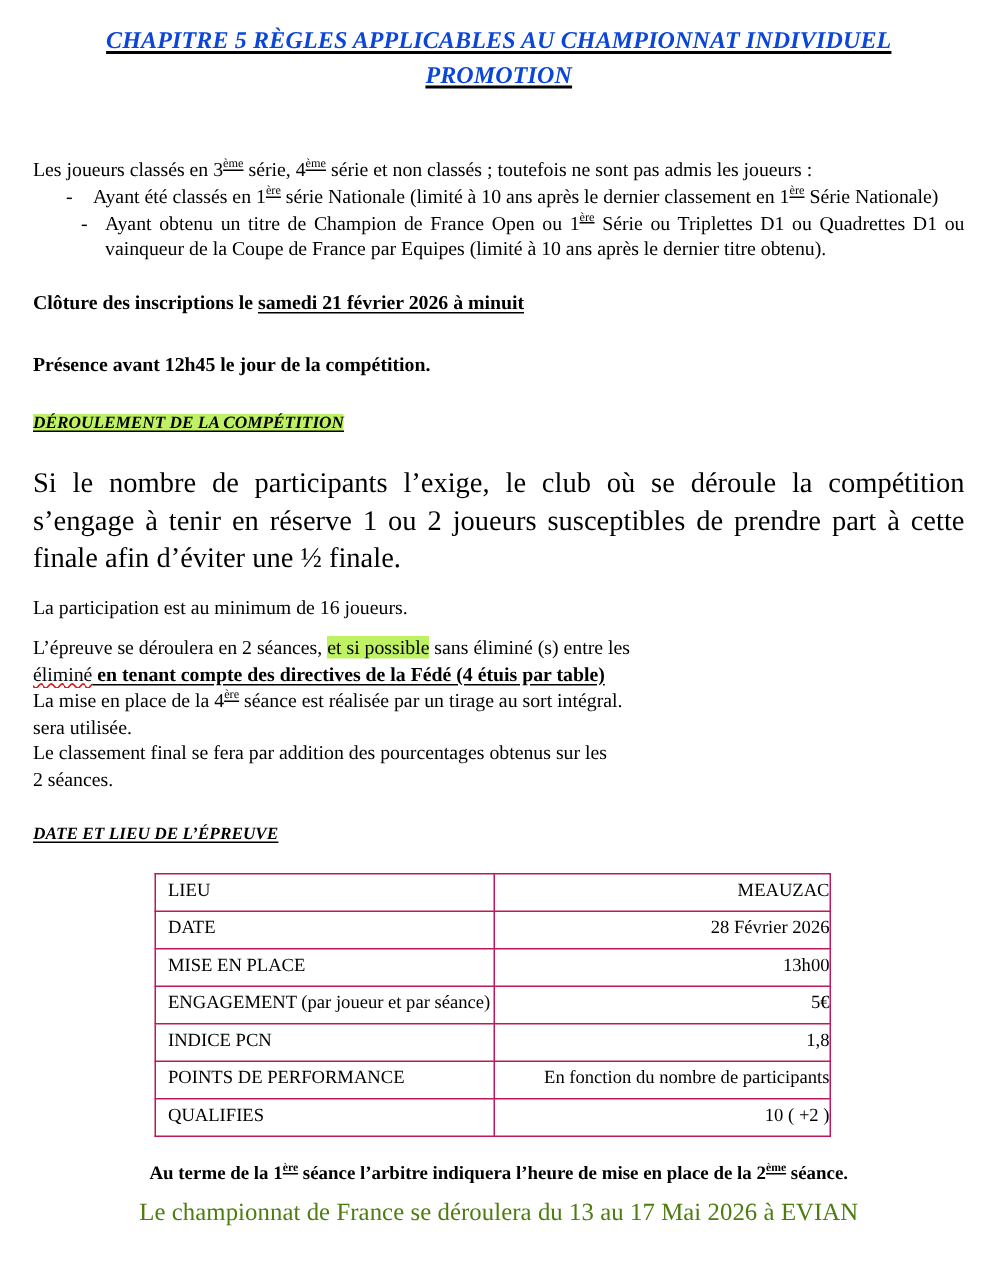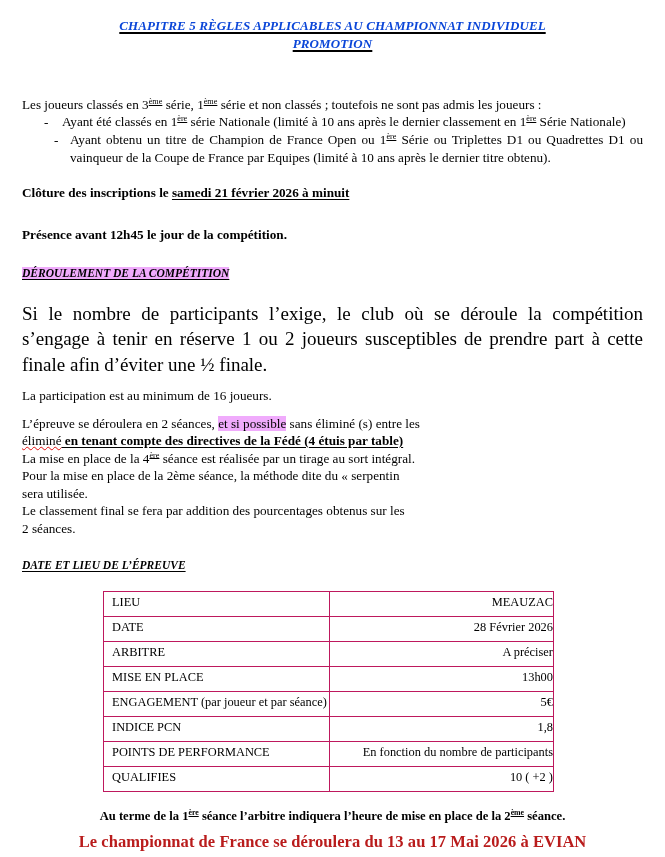--- a/index.html
+++ b/index.html
@@ -22,41 +22,41 @@
     position: relative;
     box-sizing: border-box;
     padding: 0;
   }
 
   
   .doc-title {
     color: #0b46d8;
     font-weight: bold;
     font-style: italic;
-    font-size: 13px;
+    font-size: 16px;
     line-height: 1.42;
     text-align: center;
     text-decoration: underline;
     text-decoration-color: #000000;
     text-underline-offset: 2px;
     text-decoration-thickness: 2px;
     margin: 17px 22px 0 22px;
     letter-spacing: 0.1px;
   }
 
   
   .section-head {
     font-weight: bold;
     font-style: italic;
     font-size: 11.5px;
     text-decoration: underline;
     text-underline-offset: 2px;
     display: inline-block;
   }
-  .hl-yellow { background: #f0abfc; }
+  .hl-yellow { background: #bef264; }
 
   .blk { margin: 0 22px; }
 
   p.body-text {
     font-size: 19px;
     line-height: 1.33;
     margin: 0;
     text-align: justify;
   }
   p.body-left {
@@ -127,22 +127,22 @@
 
   
   .footer-note {
     font-size: 12.6px;
     font-weight: bold;
     text-align: center;
     margin: 0;
     line-height: 1.3;
   }
   .footer-red {
-    color: #b91c1c;
-    font-weight: bold;
+    color: #4d7c0f;
+    font-weight: normal;
     font-size: 16.5px;
     text-align: center;
     margin: 0;
     line-height: 1.3;
     letter-spacing: 0.05px;
   }
 
   .sp-6 { height: 6px; }
   .sp-10 { height: 10px; }
   .sp-16 { height: 16px; }
@@ -160,21 +160,21 @@
     <br>
     <span>PROMOTION</span>
   </div>
 
   <div class="sp-24"></div>
 
 
   <div class="sp-18"></div>
 
   <div class="blk">
-    <p class="body-left"><span>Les joueurs classés en 3</span><sup class="ord">ème</sup><span> série, 1</span><sup class="ord">ème</sup><span> série et non classés ; toutefois ne sont pas admis les joueurs :</span></p>
+    <p class="body-left"><span>Les joueurs classés en 3</span><sup class="ord">ème</sup><span> série, 4</span><sup class="ord">ème</sup><span> série et non classés ; toutefois ne sont pas admis les joueurs :</span></p>
 
     <ul class="dashlist">
       <li><span class="dash">-</span><span>Ayant été classés en 1</span><sup class="ord">ère</sup><span> série Nationale (limité à 10 ans après le dernier classement en 1</span><sup class="ord">ère</sup><span> Série Nationale)</span></li>
       <li class="indent2"><span class="dash">-</span><span>Ayant obtenu un titre de Champion de France Open ou 1</span><sup class="ord">ère</sup><span> Série ou Triplettes D1 ou Quadrettes D1 ou vainqueur de la Coupe de France par Equipes (limité à 10 ans après le dernier titre obtenu).</span></li>
     </ul>
   </div>
 
   <div class="sp-18"></div>
 
   <div class="blk">
@@ -203,21 +203,20 @@
     <p class="body-left">La participation est au minimum de 16 joueurs.</p>
 
     <div class="sp-10"></div>
 
     <p class="body-left"><span>L’épreuve se déroulera en 2 séances, </span><span class="hl-yellow">et si possible</span><span> sans éliminé (s) entre les</span></p>
 
     <p class="body-left"><span class="squiggle">éliminé</span><span class="bold u"> en tenant compte des directives de la Fédé (4 étuis par table)</span></p>
 
     <p class="body-left"><span> La mise en place de la 4</span><sup class="ord">ère</sup><span> séance est réalisée par un tirage au sort intégral.</span></p>
 
-    <p class="body-left">Pour la mise en place de la 2ème séance, la méthode dite du « serpentin</p>
     <p class="body-left">sera utilisée.</p>
     <p class="body-left">Le classement final se fera par addition des pourcentages obtenus sur les</p>
     <p class="body-left">2 séances.</p>
   </div>
 
   <div class="sp-18"></div>
 
   <div class="blk">
     <span class="section-head">DATE ET LIEU DE L’ÉPREUVE</span>
   </div>
@@ -232,24 +231,20 @@
     <tbody>
       <tr>
         <td>LIEU</td>
         <td class="val">MEAUZAC</td>
       </tr>
       <tr>
         <td>DATE</td>
         <td class="val">28 Février 2026</td>
       </tr>
       <tr>
-        <td>ARBITRE</td>
-        <td class="val">A préciser</td>
-      </tr>
-      <tr>
         <td>MISE EN PLACE</td>
         <td class="val">13h00</td>
       </tr>
       <tr>
         <td>ENGAGEMENT (par joueur et par séance)</td>
         <td class="val">5€</td>
       </tr>
       <tr>
         <td>INDICE PCN</td>
         <td class="val">1,8</td>

